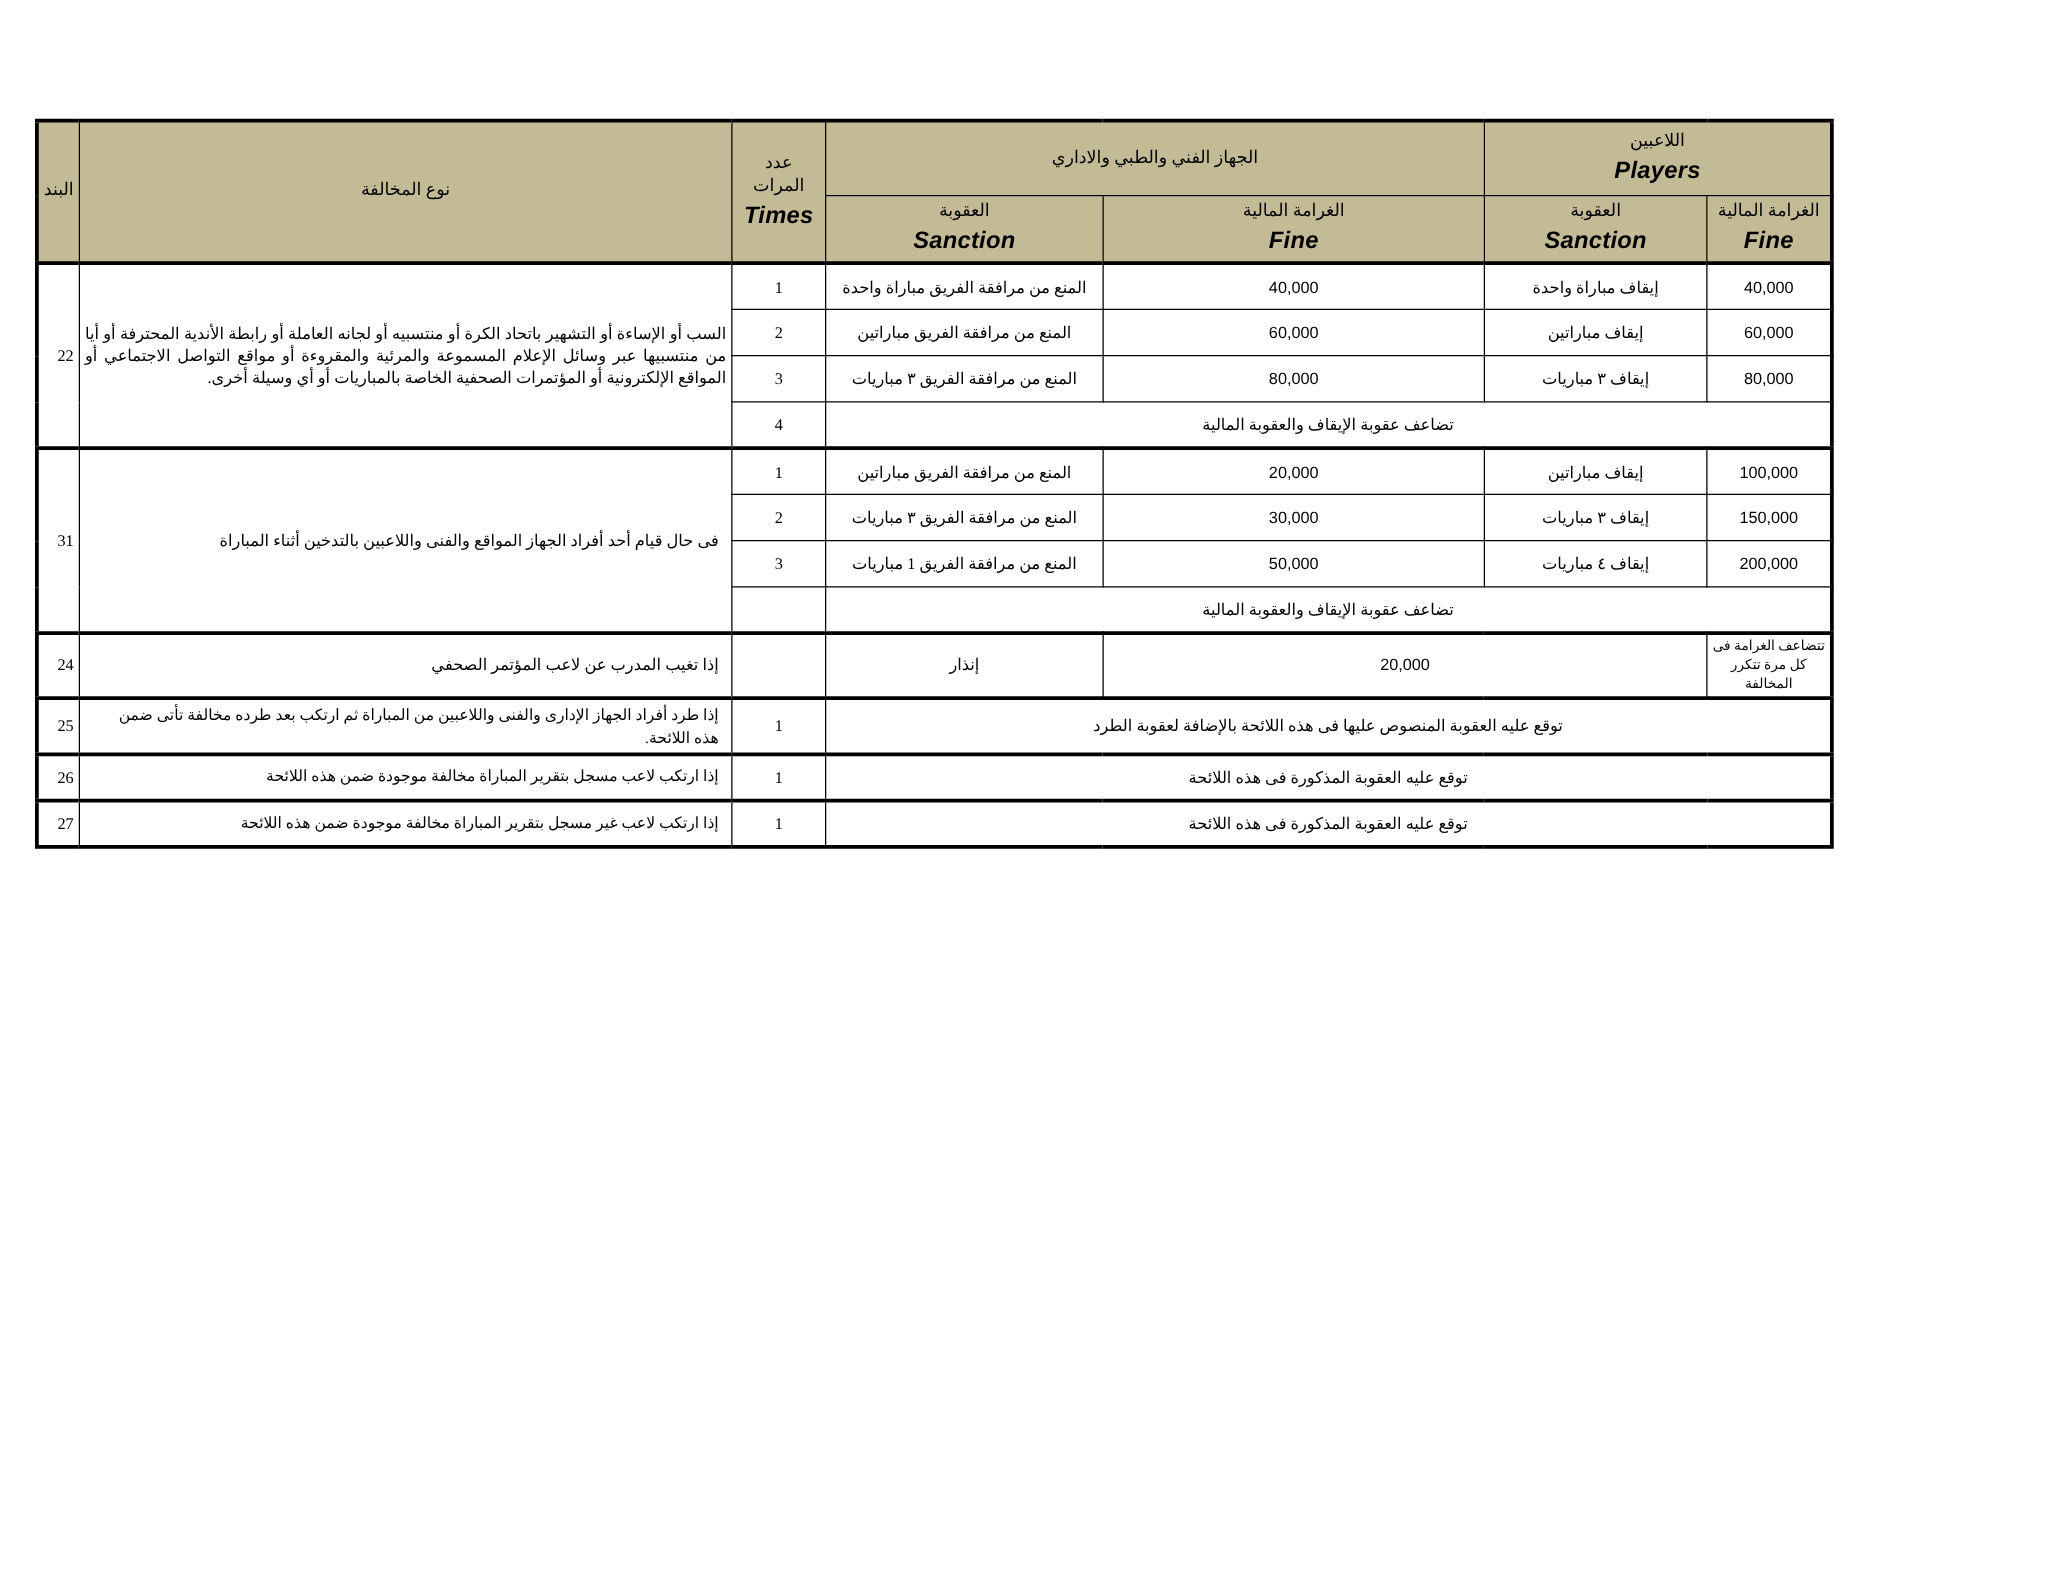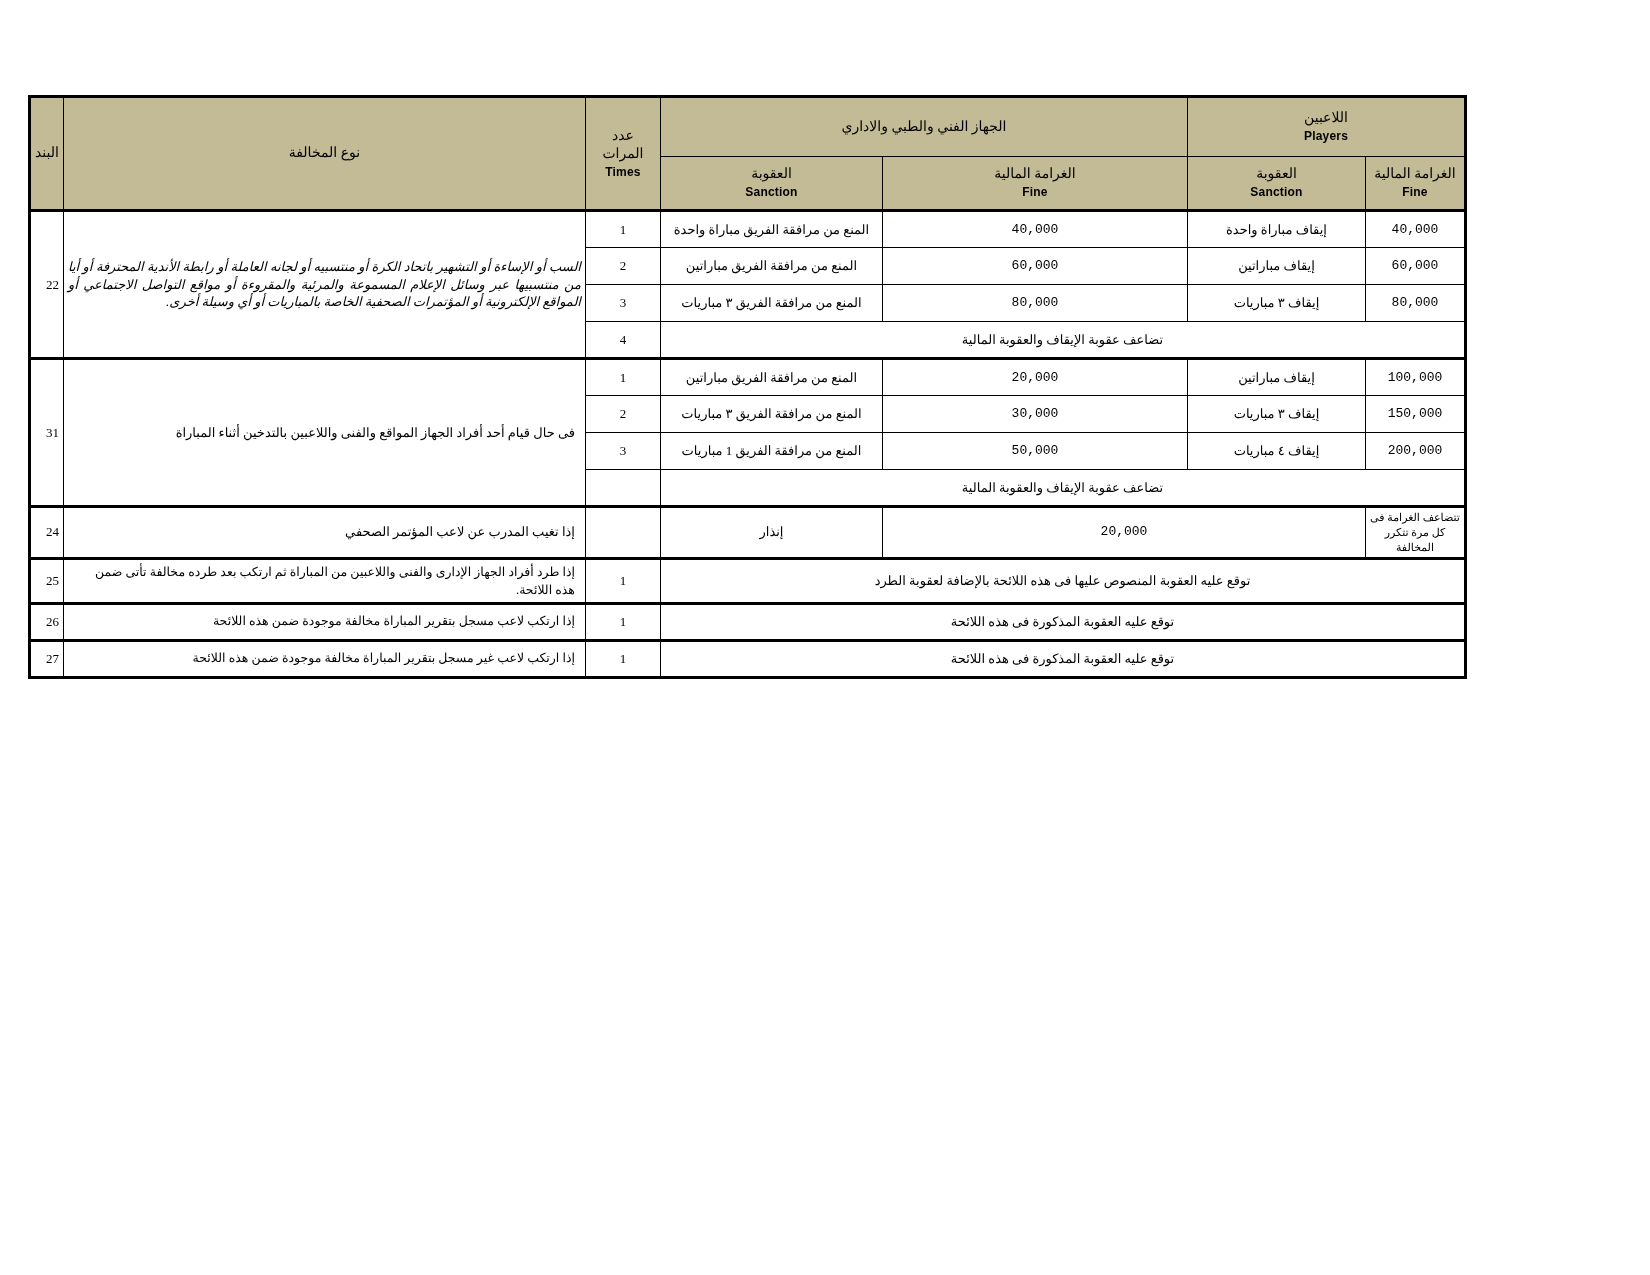--- a/index.html
+++ b/index.html
@@ -56,32 +56,33 @@
     background: #c3ba96;
     text-align: center;
   }
   .hdr .ar {
     display: block;
     font-size: 14px;
     font-family: "Liberation Serif", "DejaVu Serif", serif;
   }
   .hdr .en {
     display: block;
-    font-size: 12px;
+    font-size: 19px;
     font-weight: bold;
     font-family: "Liberation Sans", sans-serif;
     letter-spacing: .2px;
+    font-style: italic;
   }
 
   .thick-top { border-top: 3px solid #000 !important; }
   .thick-bottom { border-bottom: 3px solid #000 !important; }
 
   .num {
     text-align: center;
-    font-family: Liberation Mono, monospace;
+    font-family: Liberation Sans, sans-serif;
     font-size: 17px;
     direction: ltr;
   }
   .times {
     text-align: center;
     font-size: 17px;
     direction: ltr;
   }
   .ar-center {
     text-align: center;
@@ -90,21 +91,20 @@
   .ar-right {
     text-align: right;
     font-size: 13.5px;
   }
   .ar-just {
     text-align: justify;
     text-align-last: right;
     font-size: 13.5px;
     line-height: 1.5;
     padding: 6px 10px;
-    font-style: italic;
   }
   .item-no {
     text-align: right;
     font-size: 17px;
     direction: ltr;
     padding: 0;
   }
   .vert-label {
     text-align: center;
     font-size: 13px;

